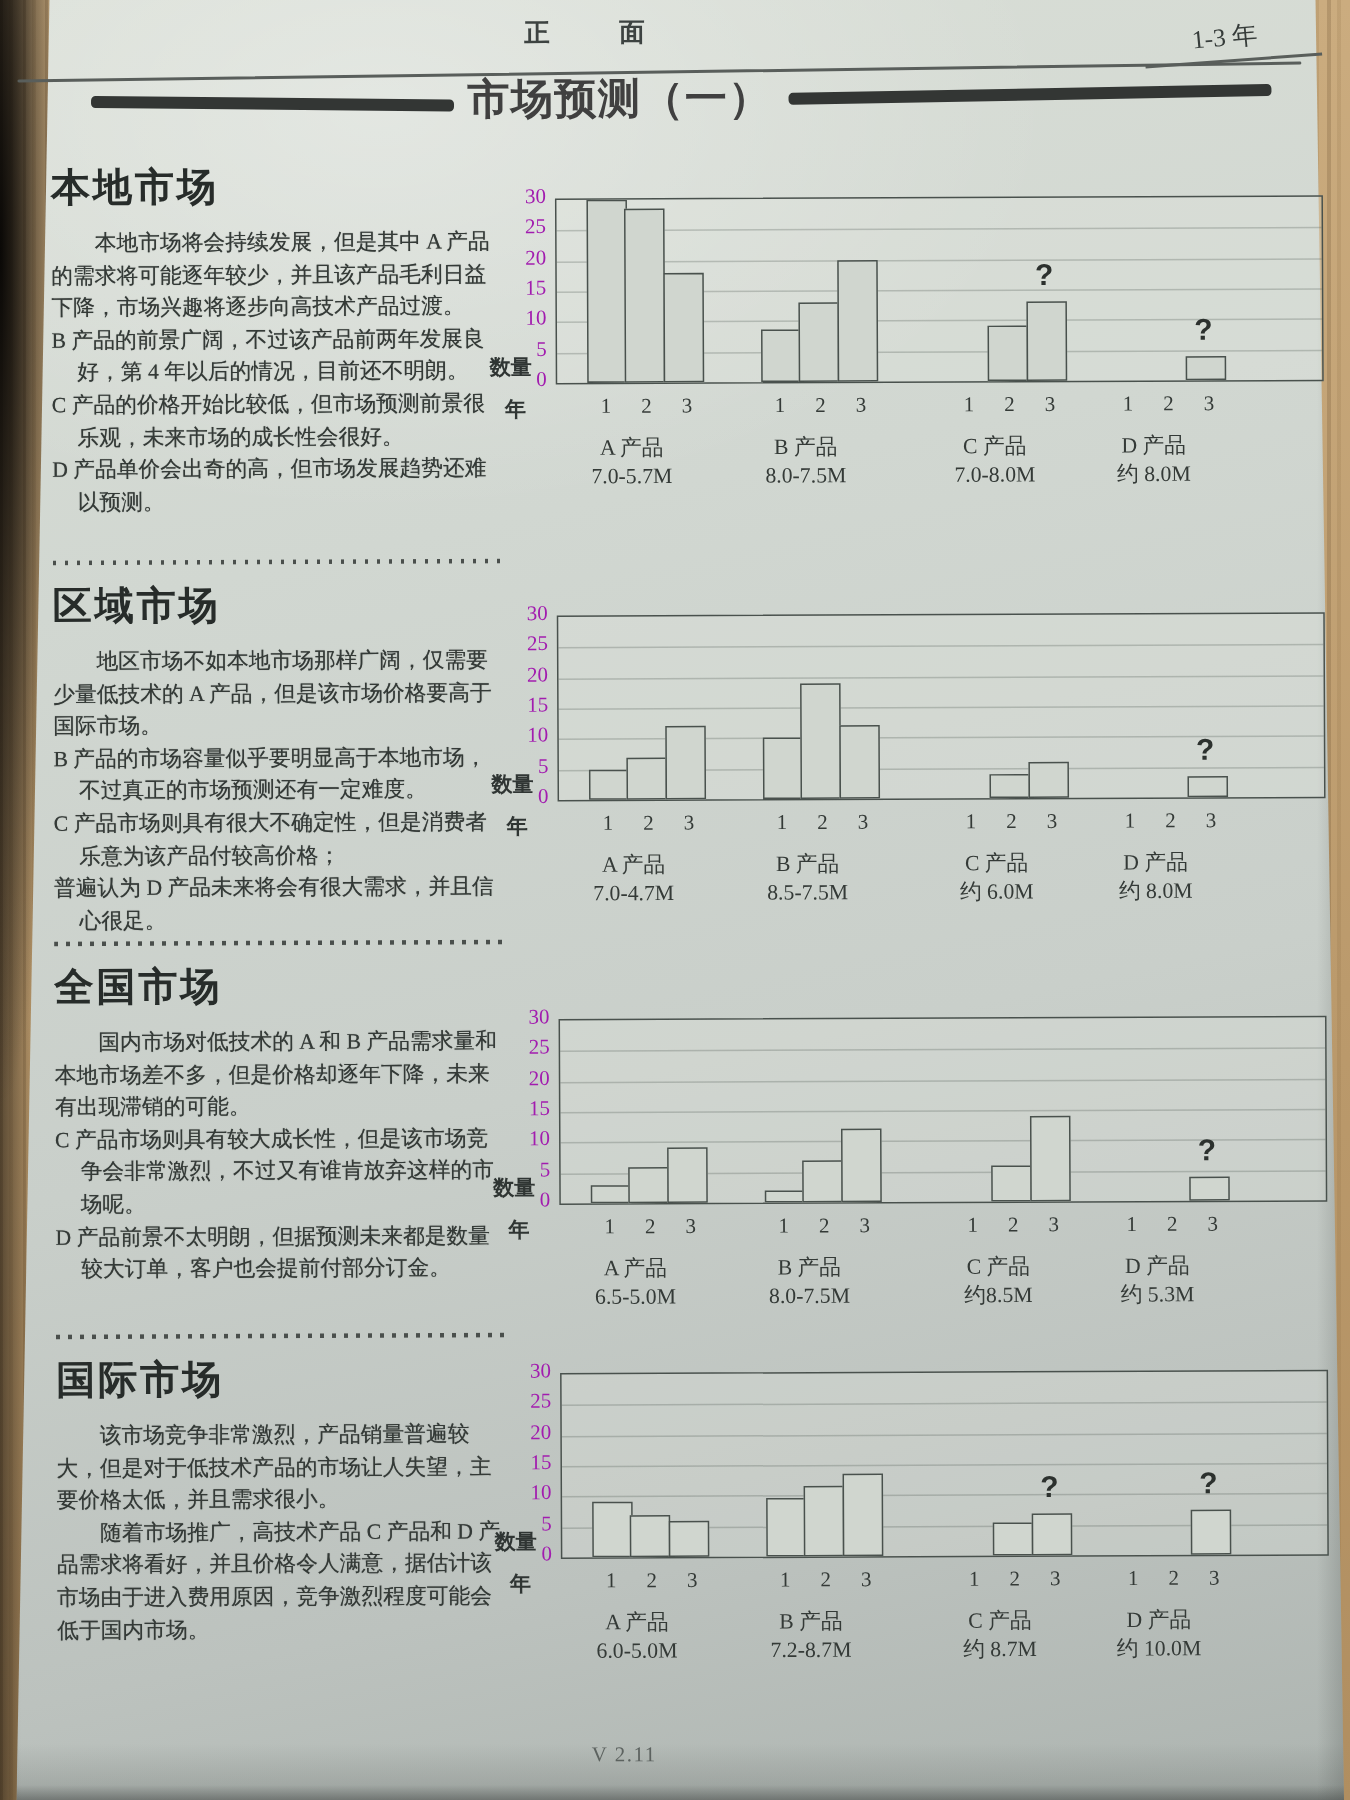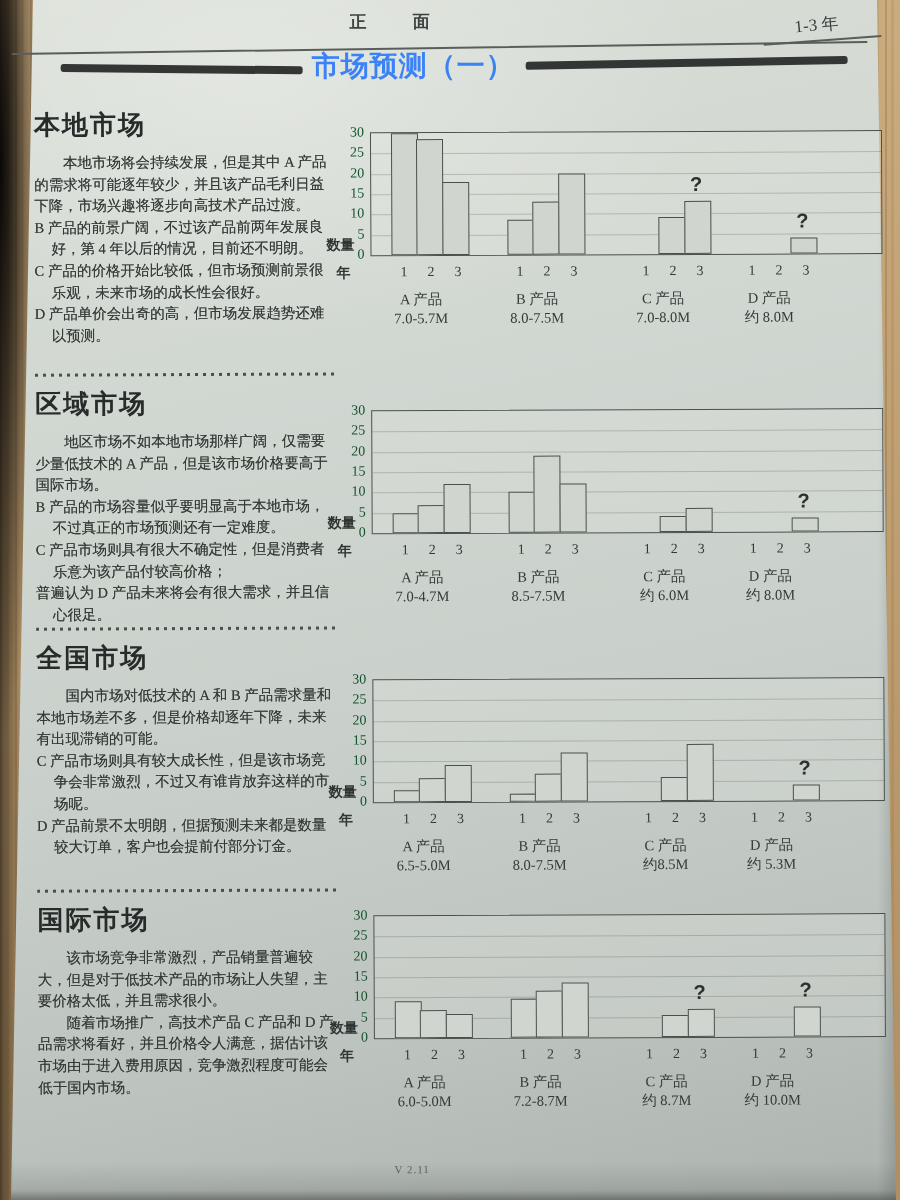--- a/index.html
+++ b/index.html
@@ -30,47 +30,47 @@
       radial-gradient(700px 420px at 28% 6%, rgba(255,255,255,.30), rgba(255,255,255,0) 65%);
   }
   .content{position:absolute;inset:0;z-index:3;transform:rotate(-.25deg);color:#373e3a;}
   #sections,#charts{position:absolute;inset:0;}
 
   
   .page-side{position:absolute;left:352px;top:10px;font-size:17px;font-weight:bold;letter-spacing:12px;word-spacing:18px;color:#3d4341;}
   .page-period{position:absolute;left:797px;top:15px;font-size:17px;color:#363c3a;transform:rotate(-5deg);}
   .hrule{position:absolute;left:14px;top:47px;width:856px;height:2px;background:#595e5b;transform:rotate(-.55deg);border-radius:1px;}
   .prule{position:absolute;left:766px;top:41px;width:118px;height:2px;background:#595e5b;transform:rotate(-4deg);}
-  .title{position:absolute;left:314px;top:47px;margin:0;font:bold 28px "Liberation Sans","DejaVu Sans",sans-serif;letter-spacing:1px;color:#3b82f6;}
+  .title{position:absolute;left:314px;top:47px;margin:0;font:bold 28px "Liberation Sans","DejaVu Sans",sans-serif;letter-spacing:1px;color:#404040;}
   .tbar{position:absolute;height:8px;background:#333634;border-radius:3px;}
   .tbar-l{left:63px;top:64px;width:242px;transform:rotate(.8deg);}
   .tbar-r{left:528px;top:60px;width:322px;transform:rotate(-.8deg);}
 
   
   .sec{position:absolute;left:36px;width:302px;}
   .dotted{height:3px;margin:2px 0 10px;background:repeating-linear-gradient(90deg,#4a4f4c 0 2.5px,rgba(0,0,0,0) 2.5px 8px);}
   .sec h2{margin:0 0 10px;font:bold 26px "Liberation Sans","DejaVu Sans",sans-serif;letter-spacing:2px;color:#272c2a;}
   .sec p{margin:0;font-size:14.5px;line-height:21.6px;color:#343a37;text-shadow:0 0 .5px rgba(52,58,55,.7);}
   .sec p.indent{text-indent:2em;}
   .sec p.hang{padding-left:17px;text-indent:-17px;}
 
   
   .chart{position:absolute;left:330px;width:560px;height:212px;}
-  .ytick{position:absolute;left:0;width:36px;text-align:right;font-size:14px;color:#14532d;}
+  .ytick{position:absolute;left:0;width:36px;text-align:right;font-size:14px;color:#a21caf;}
   .qty{position:absolute;left:-2px;top:104px;font-size:14px;font-weight:bold;color:#2f3533;}
   .plot{position:absolute;left:42px;top:0;width:510px;height:122px;border:1.6px solid #49514d;background:rgba(226,230,223,.28);}
   .grid{position:absolute;left:0;right:0;height:1px;background:rgba(88,98,92,.30);}
   .bar{position:absolute;bottom:0;box-sizing:border-box;border:1.6px solid #49514d;background:#d0d6cf;}
   .qmark{position:absolute;font:bold 20px "Liberation Sans","DejaVu Sans",sans-serif;color:#2c312e;}
   .yearlab{position:absolute;left:8px;top:132px;font-size:14px;font-weight:bold;color:#2f3533;}
   .num{position:absolute;top:132px;text-align:center;font-size:14px;color:#343a37;}
   .prod{position:absolute;top:158px;width:107px;text-align:center;font-size:14.5px;line-height:19px;color:#343a37;}
 
   
-  .version{position:absolute;left:392px;top:1163px;font-size:11px;letter-spacing:1px;color:#51565399;color:rgba(78,84,81,.85);}
+  .version{position:absolute;left:392px;top:1163px;font-size:14px;letter-spacing:1px;color:#51565399;color:rgba(78,84,81,.85);}
   .watermark{position:absolute;left:696px;top:1126px;display:flex;align-items:center;gap:8px;opacity:.95;}
   .wm-text{font:30px "Liberation Sans","DejaVu Sans",sans-serif;color:#ffffff;text-shadow:0 1px 2px rgba(90,95,92,.4);}
 </style>
 </head>
 <body>
 
 <div class="edge-left"></div>
 <div class="paper"></div>
 
 <div class="content">

